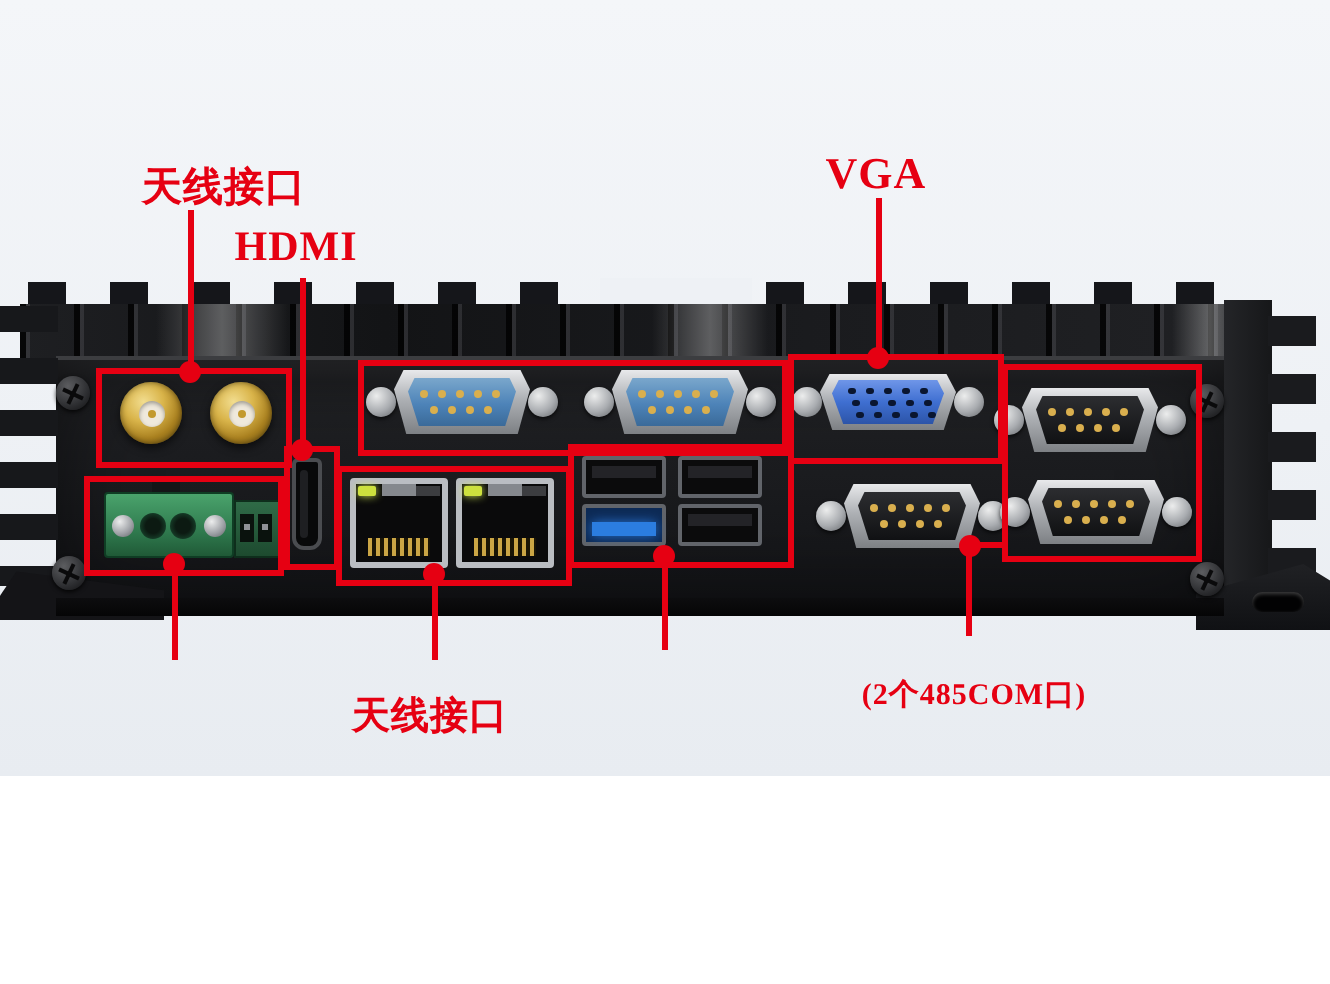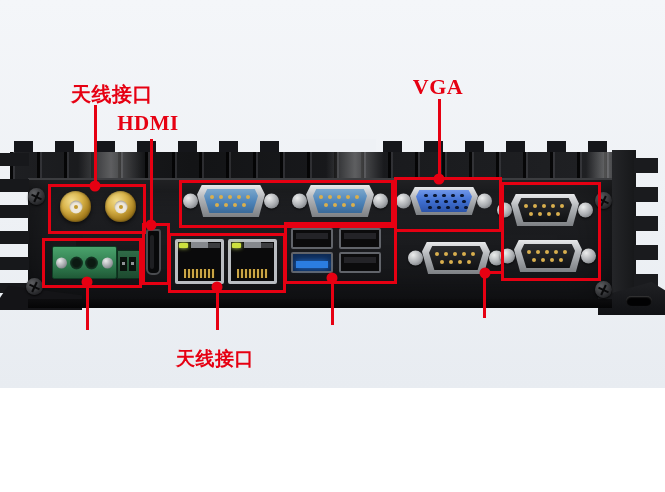--- a/index.html
+++ b/index.html
@@ -276,14 +276,15 @@
   <i class="abs dot" style="left:485px;top:273px;"></i>
 
   <div class="abs lbl" style="left:32px;top:83px;width:160px;font-size:20px;">天线接口</div>
   <div class="abs lbl" style="left:88px;top:112px;width:120px;font-size:21px;">HDMI</div>
   <div class="abs lbl" style="left:378px;top:75px;width:120px;font-size:22px;">VGA</div>
 
 
   <div class="abs lbl" style="left:145px;top:349px;width:140px;font-size:19px;">天线接口</div>
 
 
+  <div class="abs lbl" style="left:404px;top:340px;width:166px;font-size:15px;">(2个485COM口)</div>
 
 </div>
 
 </body></html>

